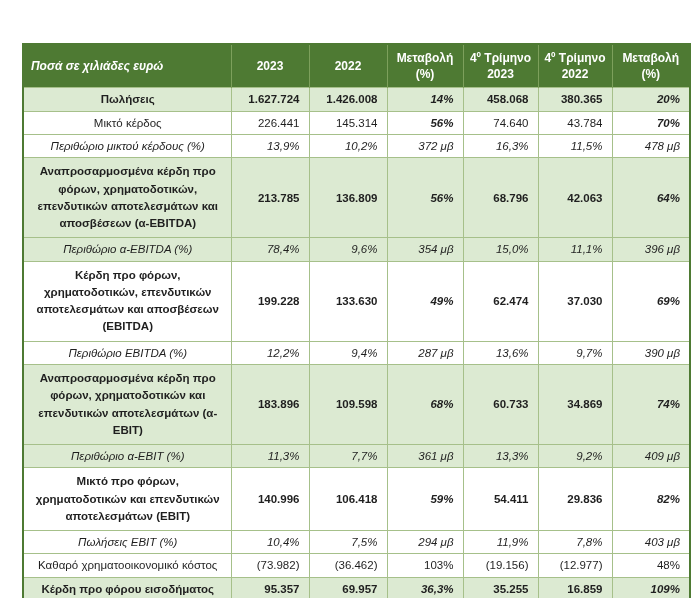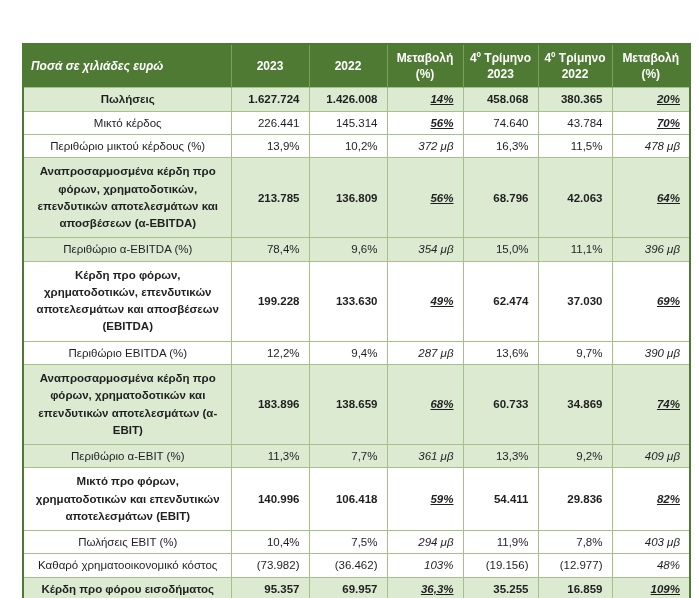--- a/index.html
+++ b/index.html
@@ -65,23 +65,23 @@
   tbody td.label{
     text-align:center;
     padding-left:7px;
     padding-right:6px;
   }
   tbody td.num{
     text-align:right;
     padding-right:9px;
   }
   tbody tr.bold td{font-weight:bold;}
-  tbody tr.italic td{}
-  tbody td.pct-bold{font-weight:bold;font-style:italic;text-decoration:underline;}
-  tbody td.pct-italic{font-style:italic;}
+  tbody tr.italic td{font-style:italic;}
+  tbody td.pct-bold{font-weight:bold;font-style:italic;}
+  tbody td.pct-italic{}
   tbody tr.tall td.label{padding-top:5px;padding-bottom:5px;line-height:1.5;}
   tbody tr.single td{height:23px;}
 </style>
 </head>
 <body>
 
 <div class="table-wrap">
   <table>
     <colgroup>
       <col class="c-label">
@@ -163,21 +163,21 @@
           <td class="num">12,2%</td>
           <td class="num">9,4%</td>
           <td class="num pct-italic">287 μβ</td>
           <td class="num">13,6%</td>
           <td class="num">9,7%</td>
           <td class="num pct-italic">390 μβ</td>
         </tr>
         <tr class="bold band tall">
           <td class="label">Αναπροσαρμοσμένα κέρδη προ φόρων, χρηματοδοτικών και επενδυτικών αποτελεσμάτων (α-EBIT)</td>
           <td class="num">183.896</td>
-          <td class="num">138.659</td>
+          <td class="num">109.598</td>
           <td class="num pct-bold">68%</td>
           <td class="num">60.733</td>
           <td class="num">34.869</td>
           <td class="num pct-bold">74%</td>
         </tr>
         <tr class="italic band single">
           <td class="label">Περιθώριο α-EBIT (%)</td>
           <td class="num">11,3%</td>
           <td class="num">7,7%</td>
           <td class="num pct-italic">361 μβ</td>

